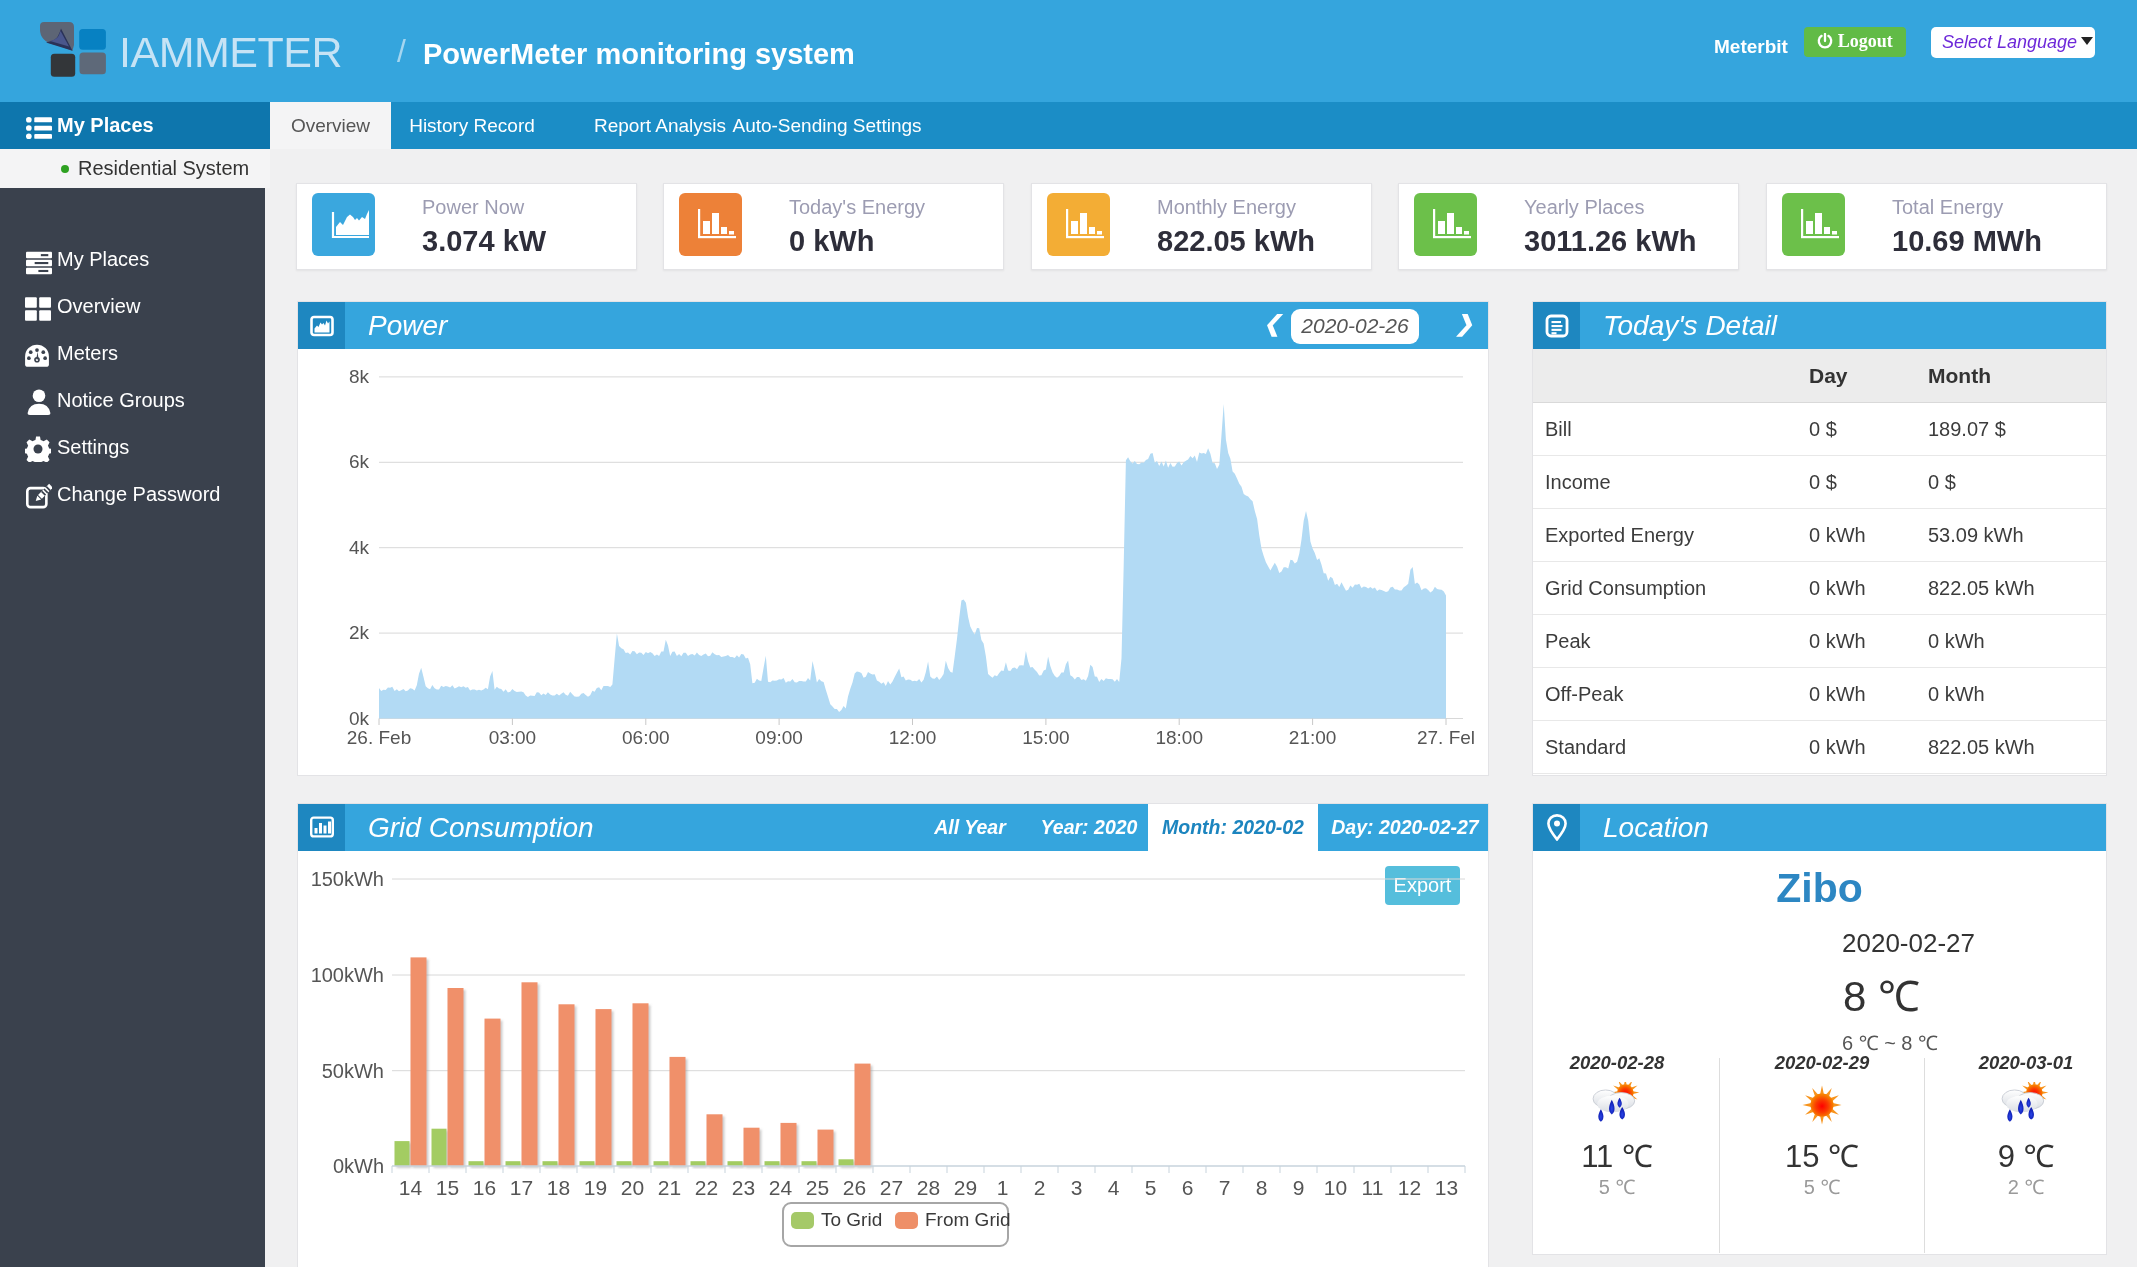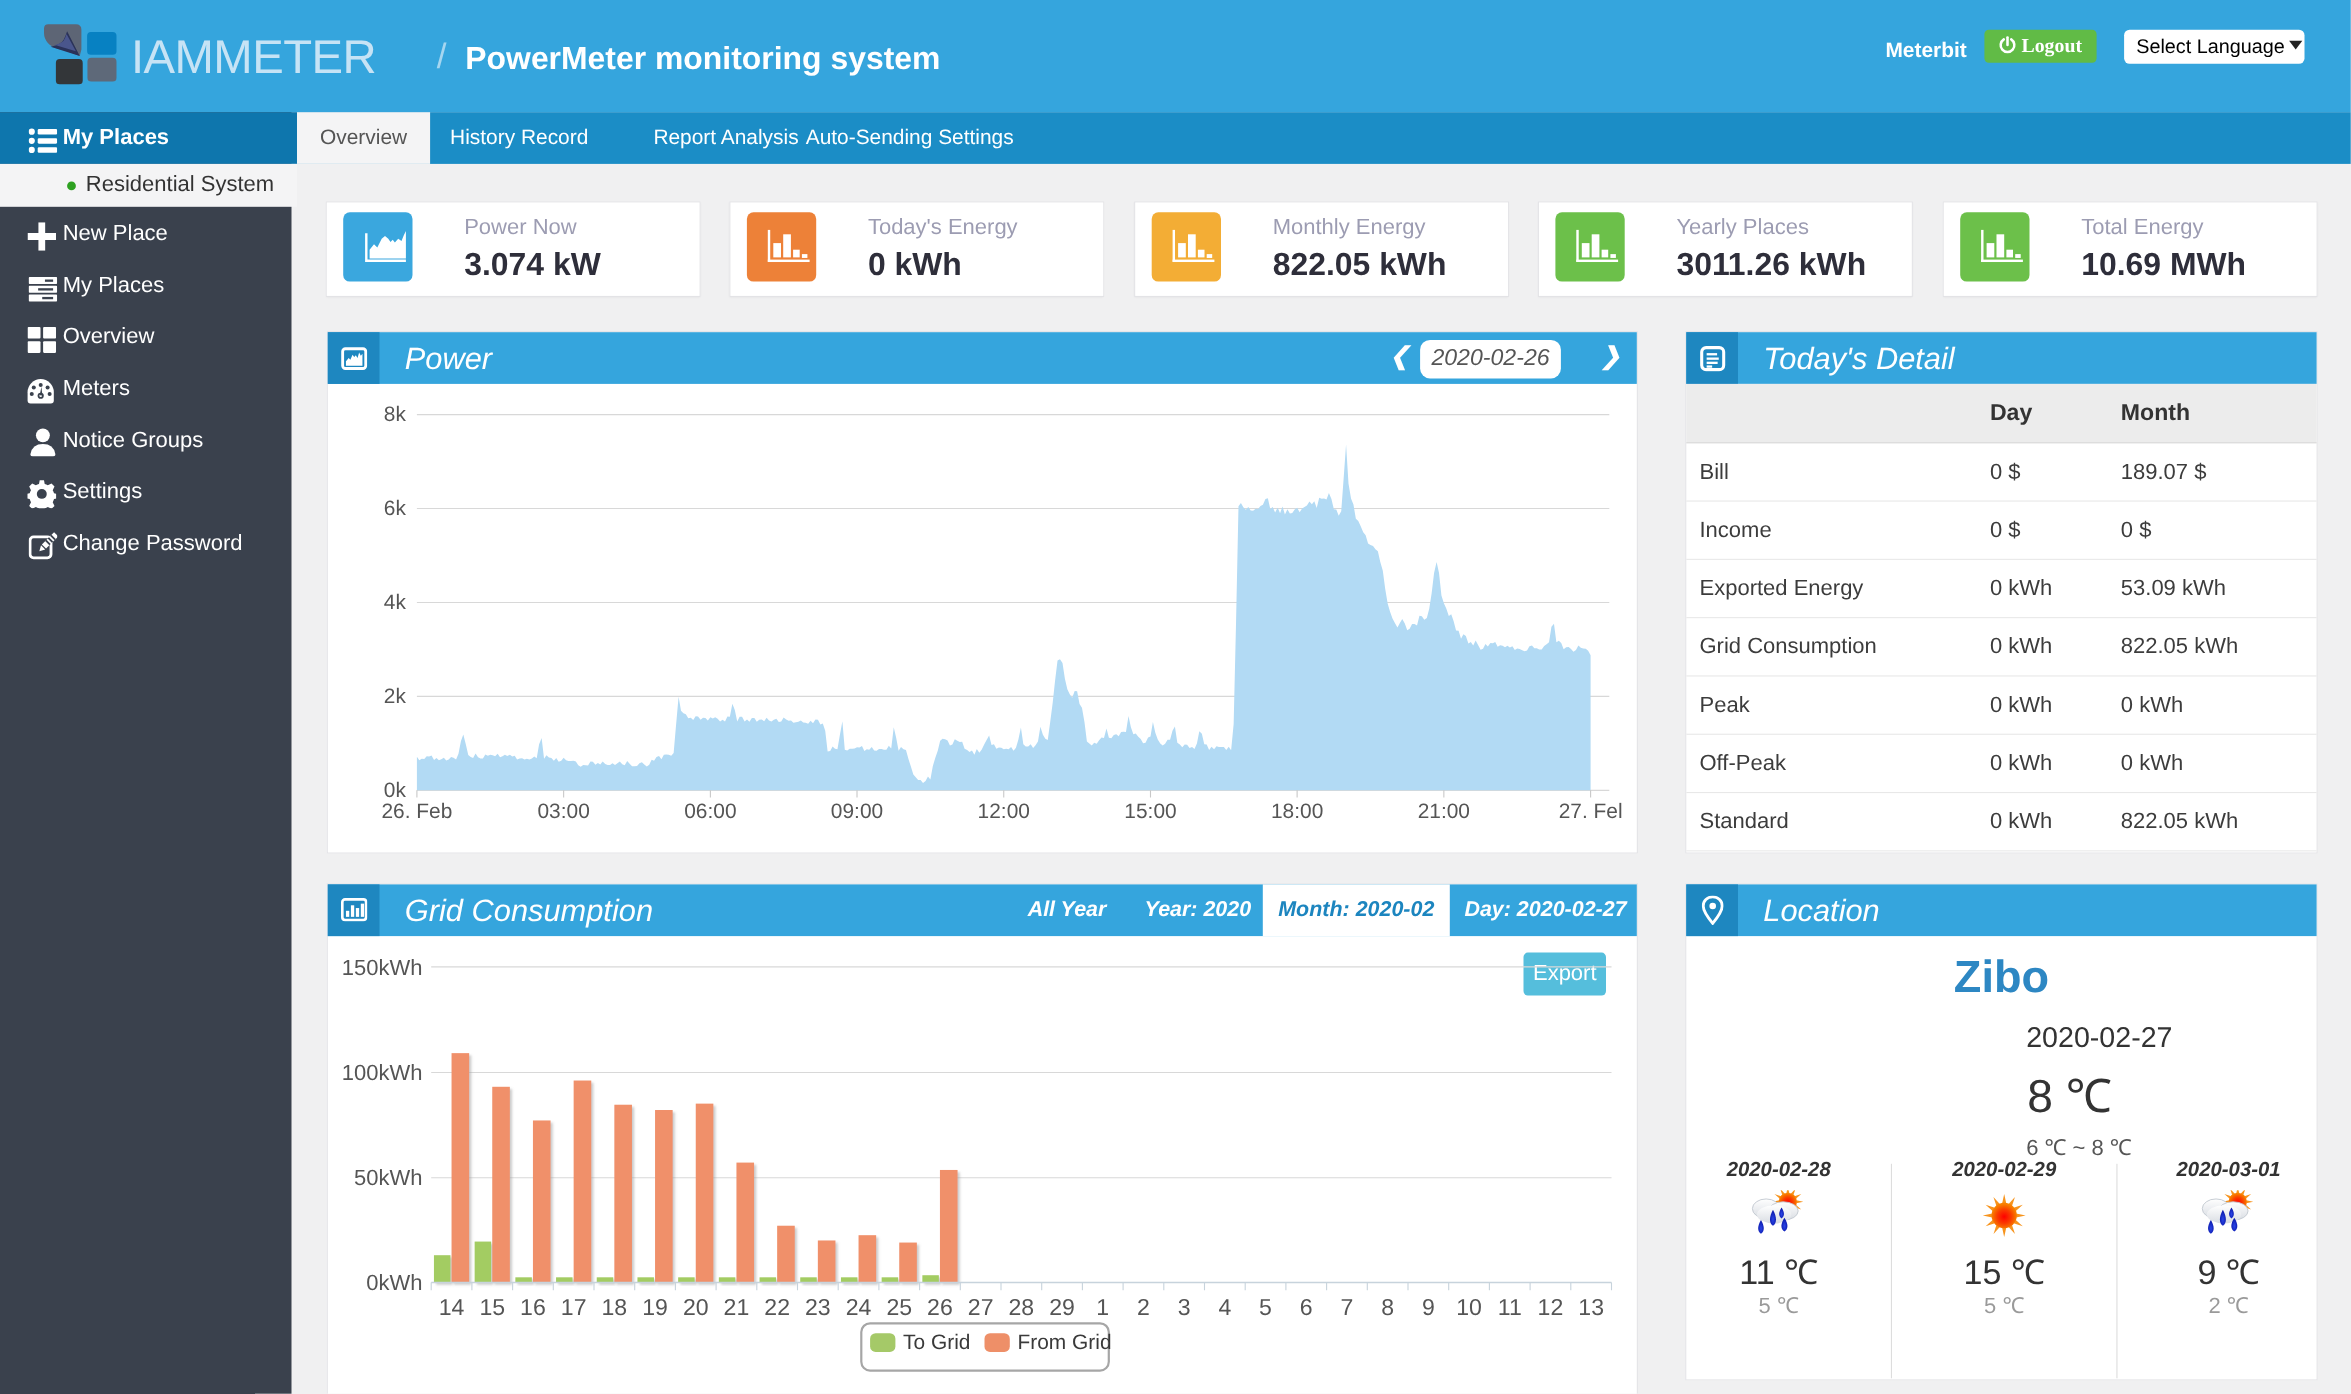--- a/index.html
+++ b/index.html
@@ -6,21 +6,21 @@
 html,body{width:2137px;height:1267px;overflow:hidden;background:#f0f0f1;font-family:"Liberation Sans",sans-serif;}
 
 
 #header{position:absolute;left:0;top:0;width:2137px;height:102px;background:#35a5dd;}
 #logo{position:absolute;left:38px;top:14px;width:74px;height:72px;}
 #brand{position:absolute;left:119px;top:28px;font-size:43px;color:#c6e3f5;letter-spacing:-0.5px;}
 #slash{position:absolute;left:397px;top:33px;font-size:32px;color:#a5d6f0;}
 #ptitle{position:absolute;left:423px;top:38px;font-size:29px;font-weight:bold;color:#ffffff;}
 #meterbit{position:absolute;left:1714px;top:36px;font-size:19px;font-weight:bold;color:#ffffff;}
 #logoutbtn{position:absolute;left:1804px;top:27px;width:102px;height:30px;background:#61bb46;border-radius:4px;color:#fff;font-size:18px;font-weight:bold;line-height:29px;text-align:center;font-family:Liberation Serif, serif;}
-#langbtn{position:absolute;left:1931px;top:27px;width:164px;height:31px;background:#ffffff;border-radius:5px;color:#000000;font-size:18px;line-height:30px;white-space:nowrap;}
+#langbtn{position:absolute;left:1931px;top:27px;width:164px;height:31px;background:#ffffff;border-radius:5px;color:#6d28d9;font-size:18px;line-height:30px;white-space:nowrap;font-style:italic;}
 #langbtn .car{display:inline-block;width:0;height:0;border-left:6.5px solid transparent;border-right:6.5px solid transparent;border-top:8px solid #222;vertical-align:middle;margin-left:4px;margin-top:-4px;}
 
 
 #sidebar{position:absolute;left:0;top:102px;width:265px;height:1165px;background:#3a414d;}
 #sb-active{position:absolute;left:0;top:0;width:270px;height:47px;background:#0e76ad;color:#fff;font-weight:bold;font-size:20px;line-height:47px;}
 #sb-res{position:absolute;left:0;top:47px;width:270px;height:39px;background:#f4f4f5;color:#333;font-size:20px;line-height:39px;}
 .sb-item{position:absolute;left:0;width:270px;height:47px;color:#fff;font-size:20px;line-height:47px;}
 .sb-item .lbl{position:absolute;left:57px;}
 .sb-ico{position:absolute;left:24px;top:11px;width:26px;height:26px;}
 
@@ -106,26 +106,20 @@
           <rect x="7" y="8" width="15" height="4.2" rx="1"></rect>
           <circle cx="2.4" cy="17" r="2.4"></circle>
           <rect x="7" y="15" width="15" height="4.2" rx="1"></rect>
         </g>
       </svg>
     <span style="position:absolute;left:57px;">My Places</span>
     </div>
   <div id="sb-res">
       <span style="position:absolute;left:61px;top:16px;width:8px;height:8px;border-radius:4px;background:#2ea121;"></span>
       <span style="position:absolute;left:78px;">Residential System</span>
-    </div>
-  <div class="sb-item" style="top:87px;">
-    <svg class="sb-ico" style="left:25px;top:13px;" width="22" height="22" viewBox="0 0 22 22">
-        <path d="M8.4 0 h5.2 v8.4 h8.4 v5.2 h-8.4 v8.4 h-5.2 v-8.4 h-8.4 v-5.2 h8.4 Z" fill="#fff"></path>
-      </svg>
-    <span class="lbl">New Place</span>
     </div>
   <div class="sb-item" style="top:134px;">
     <svg class="sb-ico" style="left:26px;top:14px;" width="21" height="18" viewBox="0 0 21 18">
         <g fill="#fff">
           <rect x="0" y="0" width="21" height="5.2" rx="0.8"></rect>
           <rect x="0" y="6.4" width="21" height="5.2" rx="0.8"></rect>
           <rect x="0" y="12.8" width="21" height="5.2" rx="0.8"></rect>
         </g>
         <g fill="#3a414d">
           <rect x="12" y="1.8" width="6" height="1.7"></rect>

